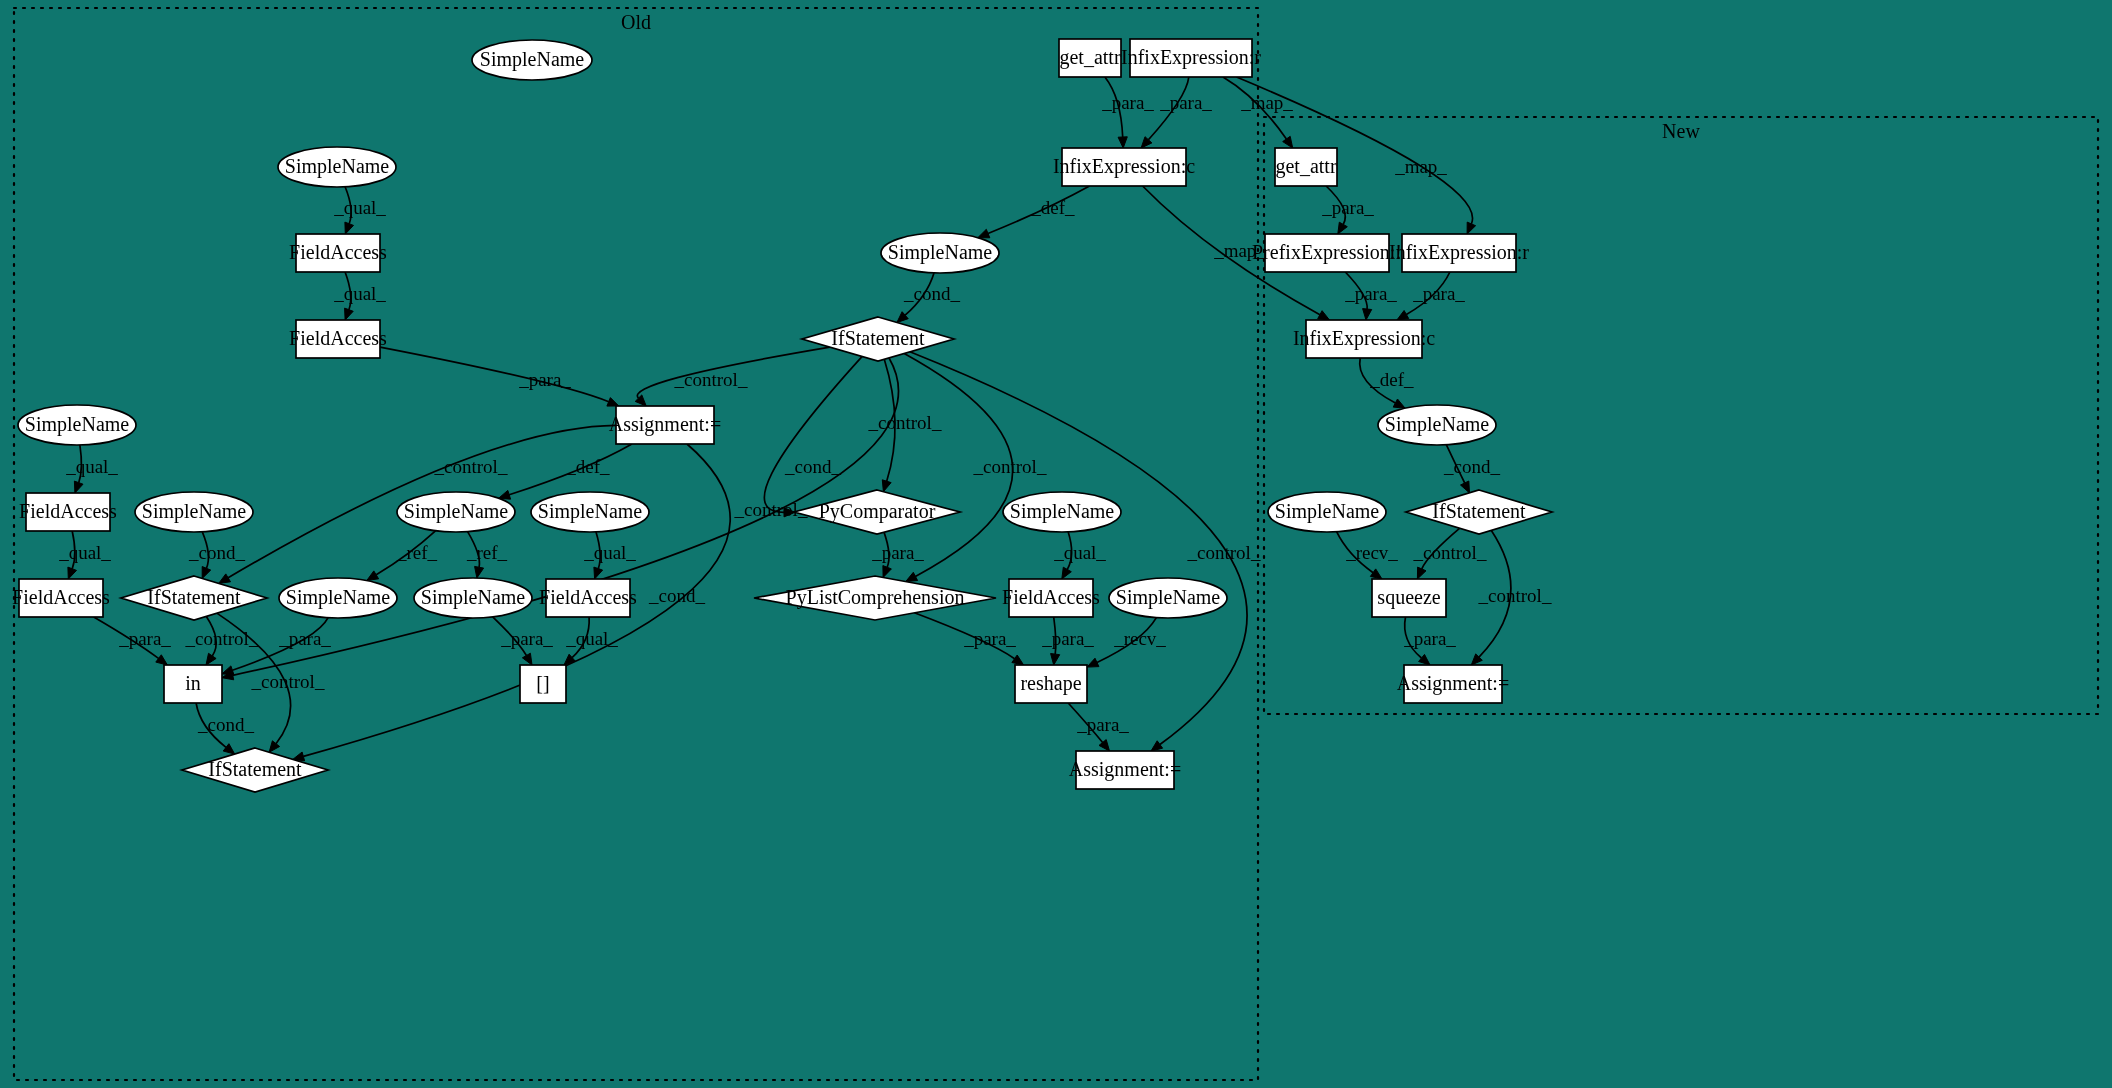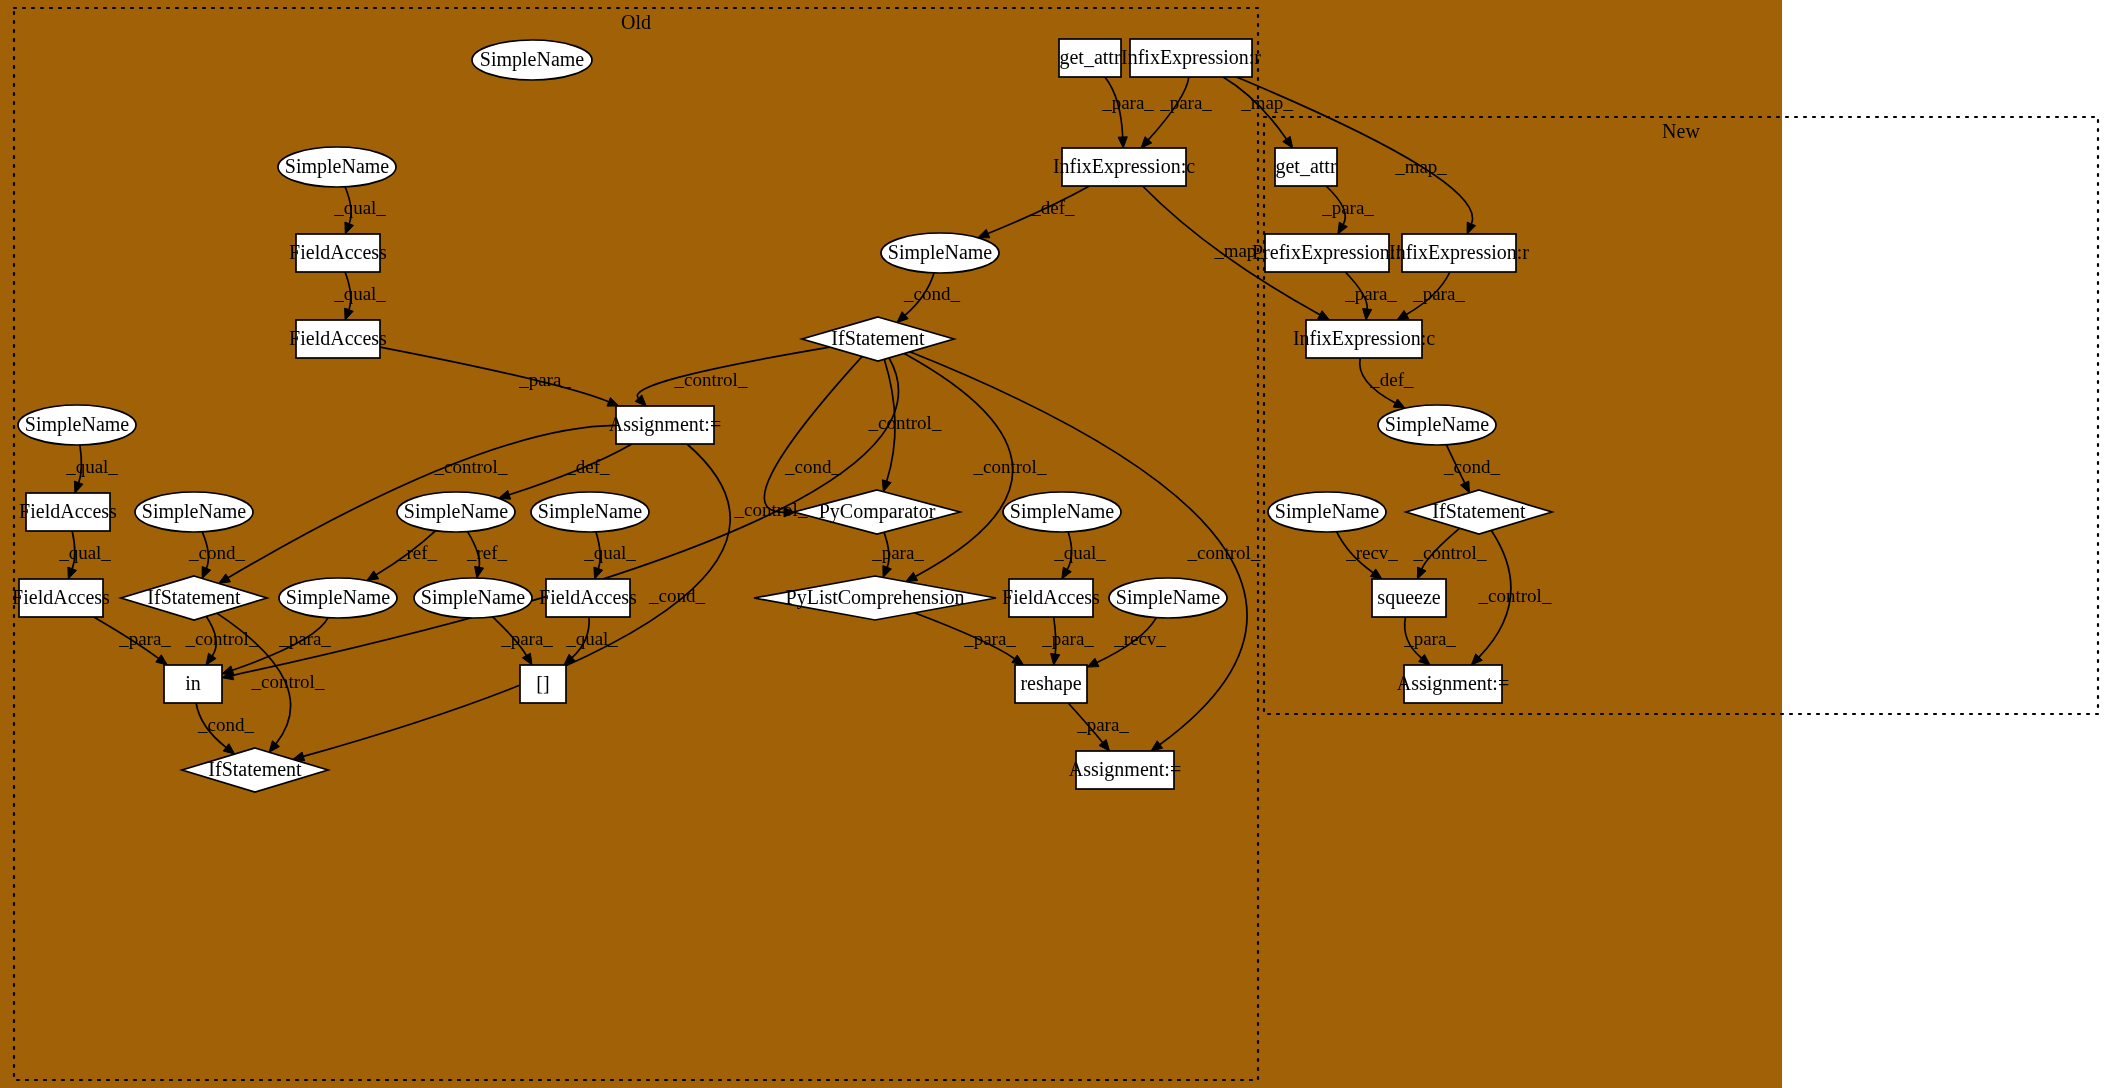--- a/index.html
+++ b/index.html
@@ -2,23 +2,23 @@
 <html><head>
 <meta charset="utf-8">
 <style>
   html, body {
     margin: 0;
     padding: 0;
     background: #ffffff;
   }
   #canvas-wrap {
     position: relative;
-    width: 1782px;
+    width: 2112px;
     height: 1088px;
-    background: #a16207;
+    background: #0f766e;
     font-family: "Liberation Serif", "DejaVu Serif", serif;
   }
   svg#graph {
     display: block;
     width: 2112px;
     height: 1088px;
   }
   .cluster-box {
     fill: none;
     stroke: #000000;

